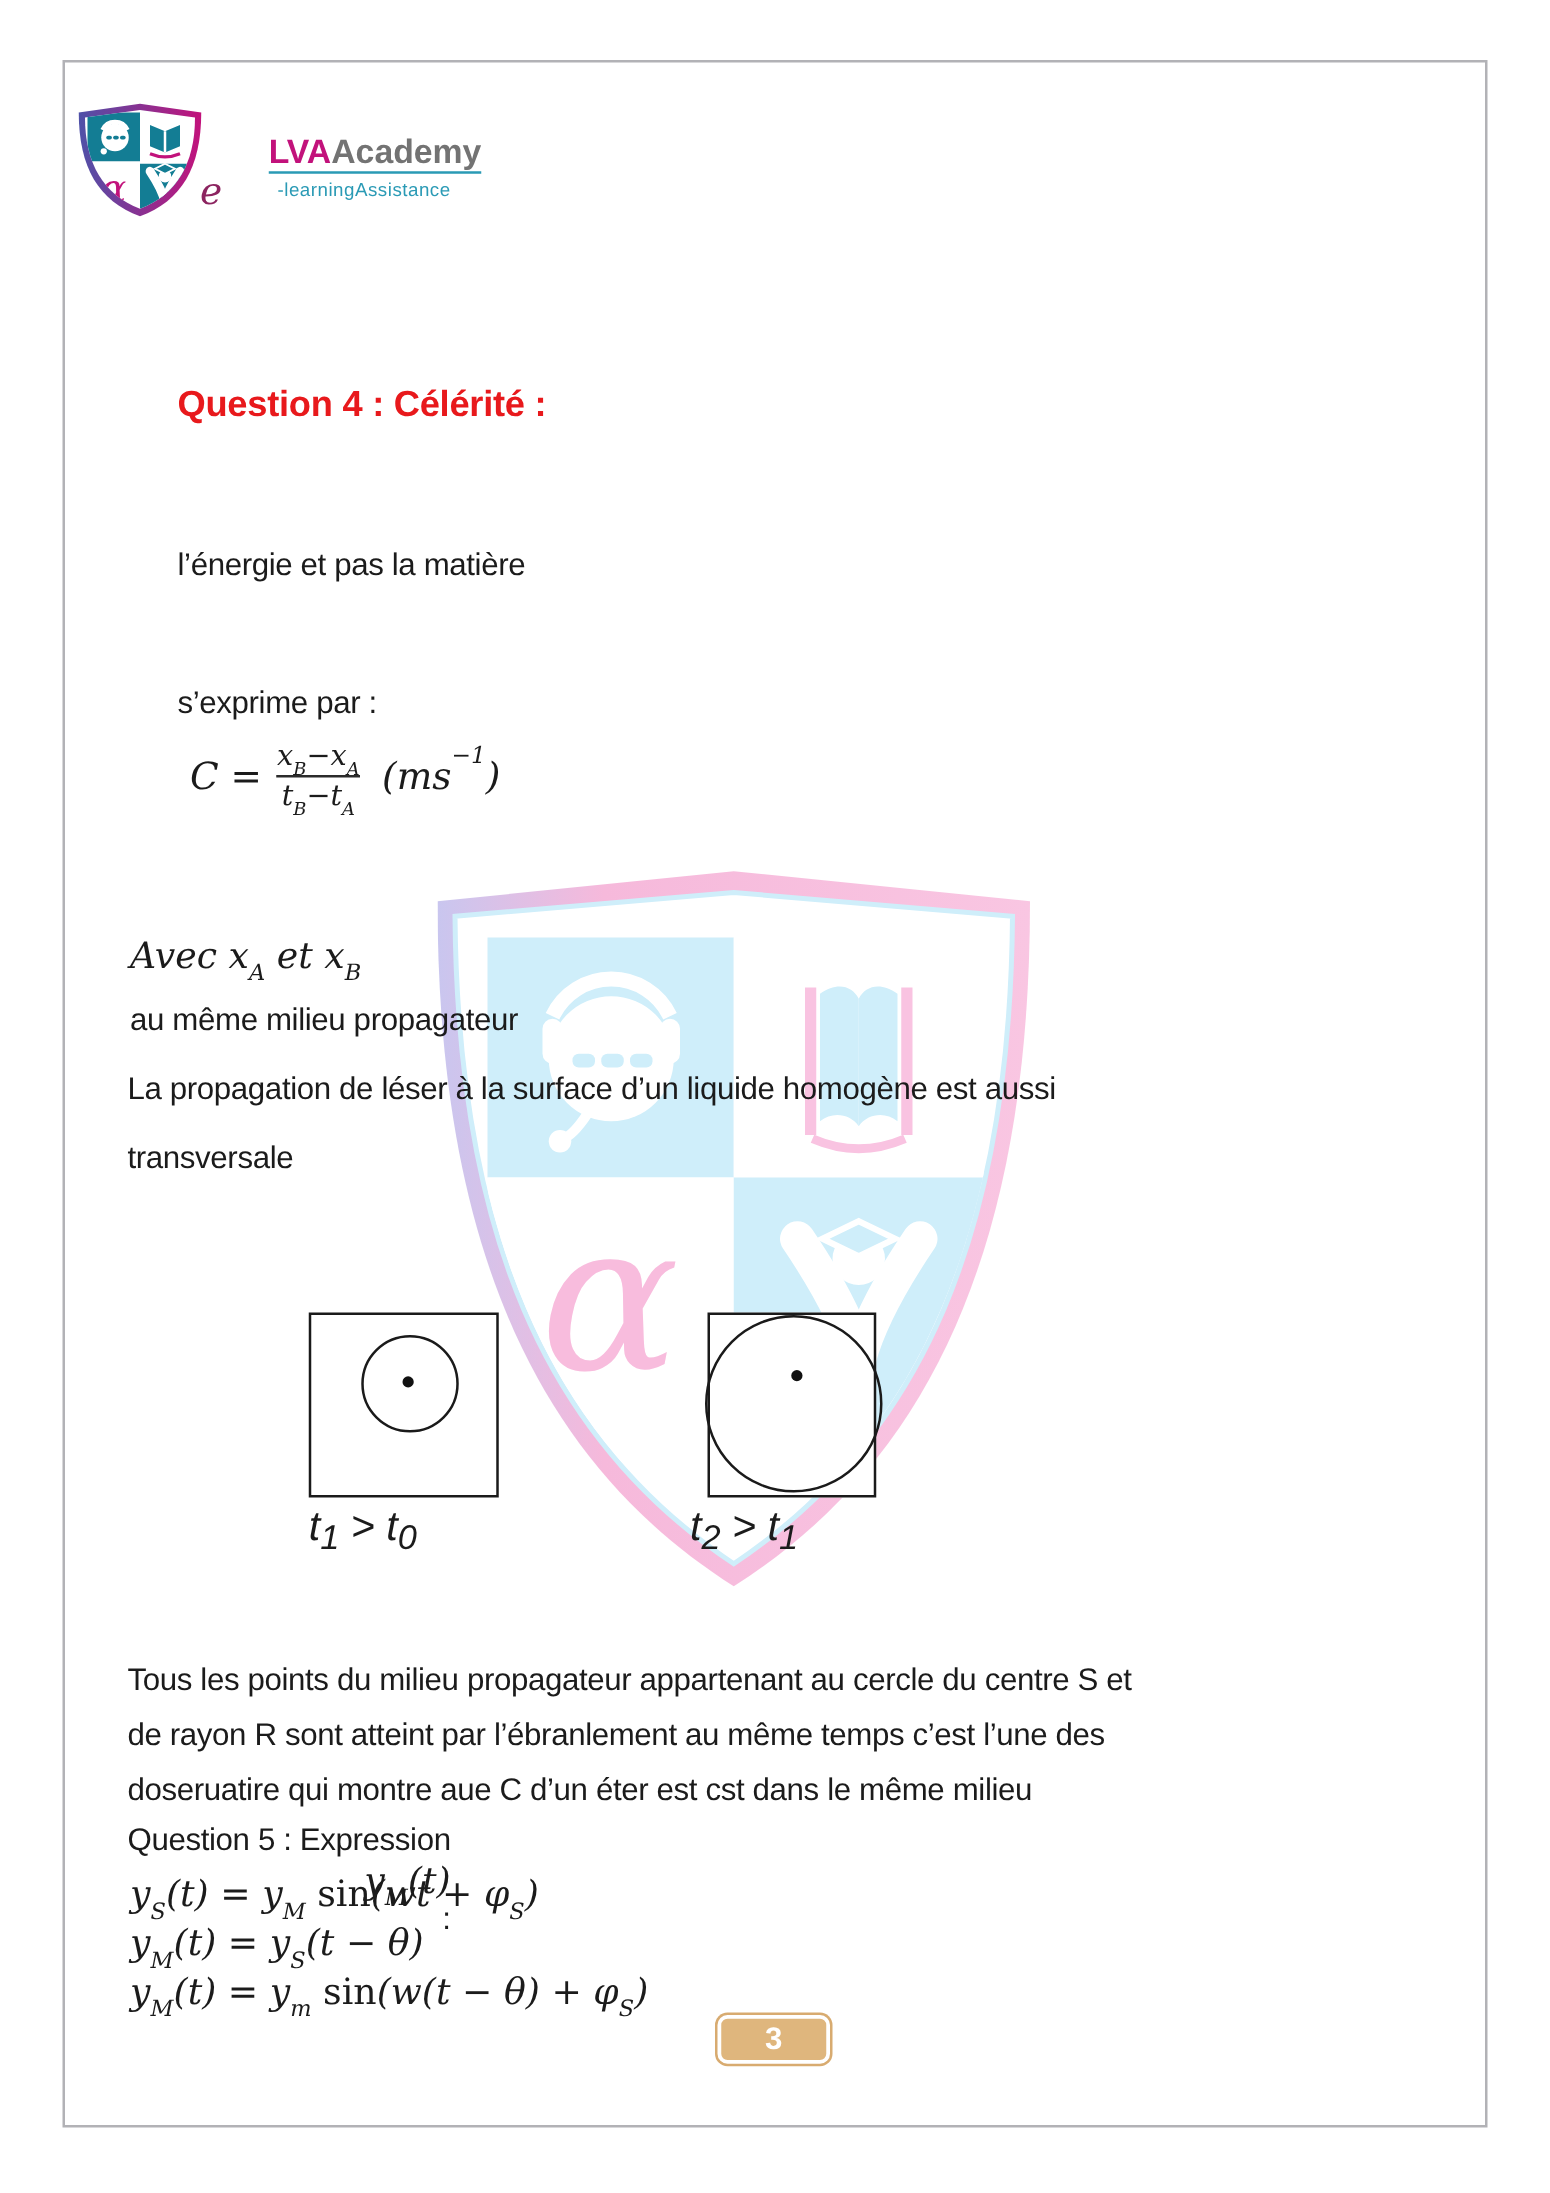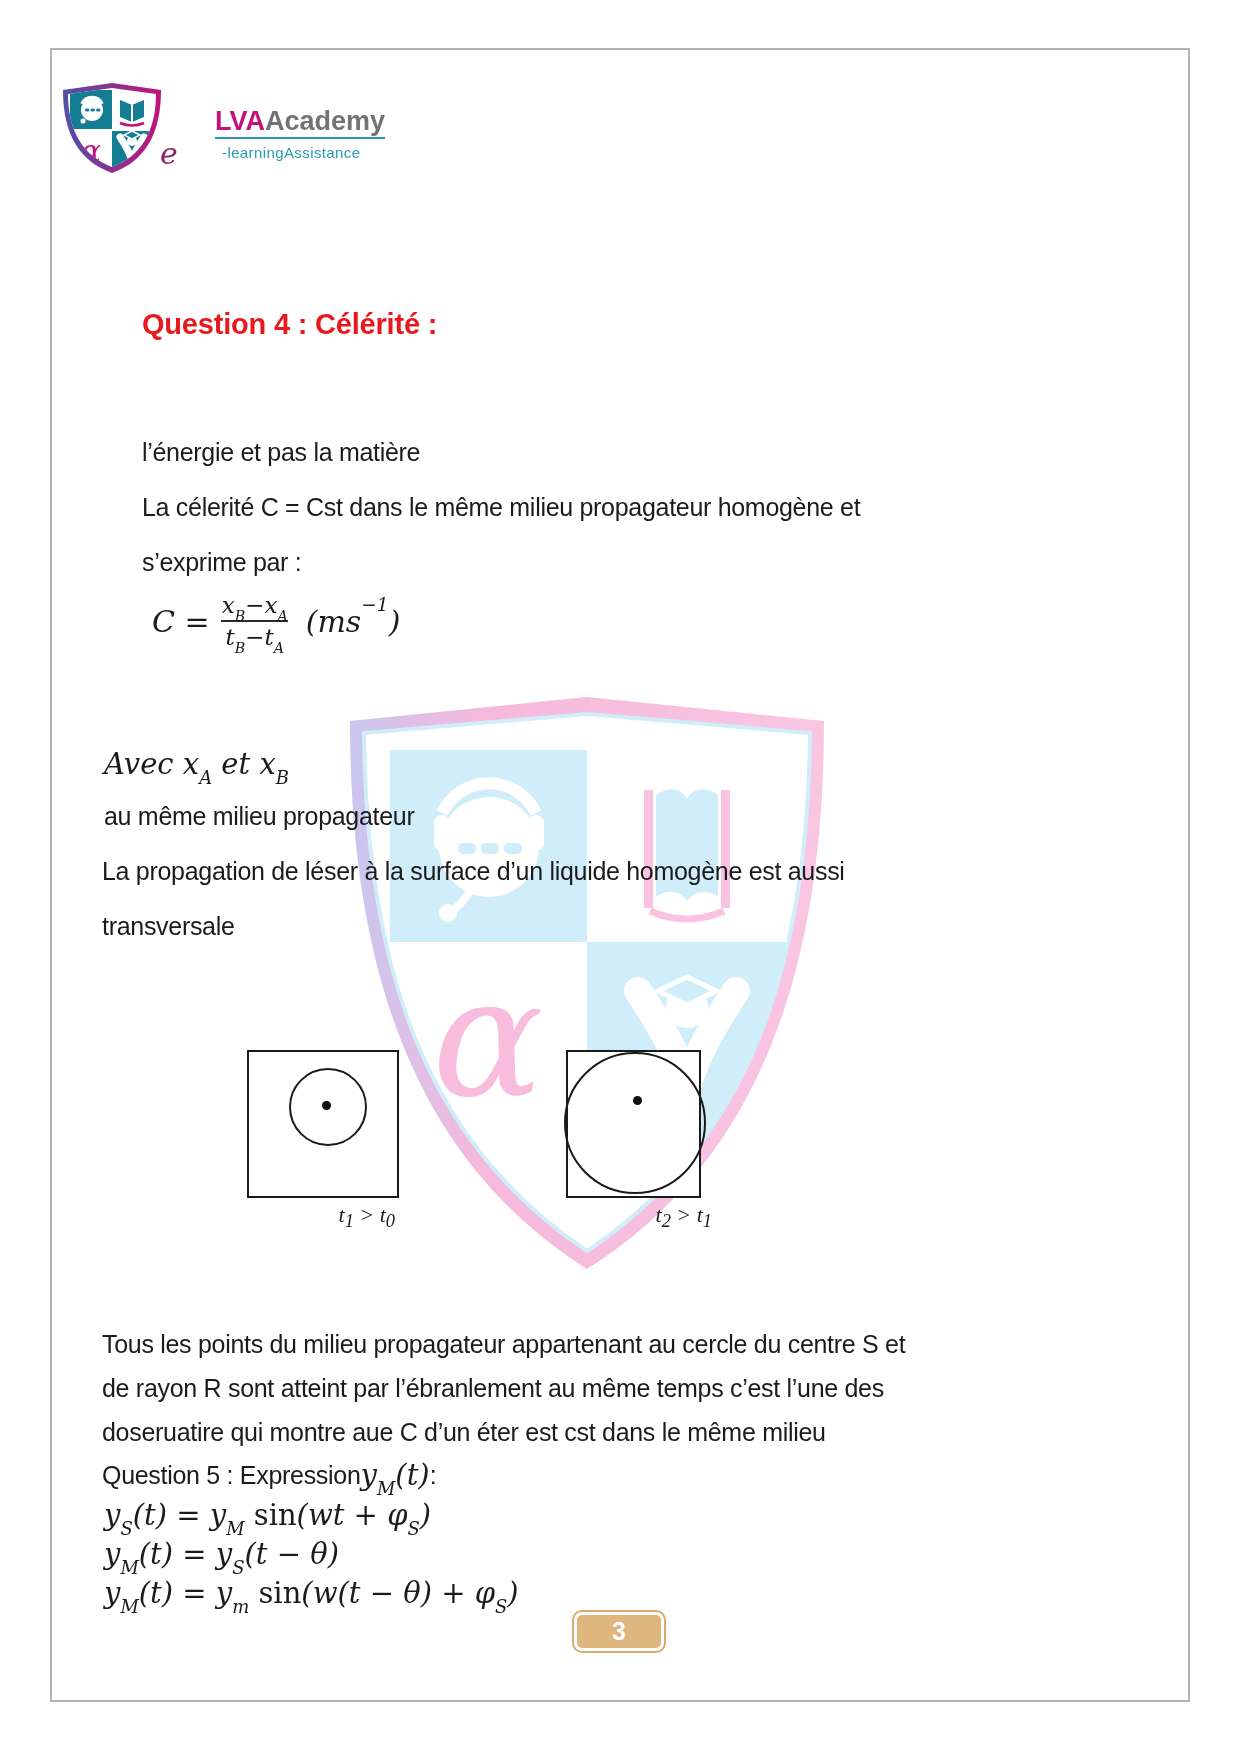--- a/index.html
+++ b/index.html
@@ -30,29 +30,29 @@
   .mi .rm{font-style:normal;}
   .mi sub{font-size:62%;line-height:0;position:relative;bottom:-.18em;}
   .mi sup{font-size:62%;line-height:0;position:relative;top:-.55em;}
   .formula-row{display:flex;align-items:center;font-size:30px;}
   .frac{display:inline-flex;flex-direction:column;align-items:center;font-size:23px;
         line-height:1.18;margin:0 8px;}
   .frac .den{border-top:2px solid #2b2b2b;padding:2px 4px 0 4px;}
   .frac .num{padding:0 4px 1px 4px;}
   .unit{margin-left:6px;}
   .eq{font-size:29px;}
-  .mixed-line{display:flex;align-items:center;}
+  .mixed-line{display:flex;align-items:flex-end;flex-direction:column;}
   .mixed-line .mi{font-size:29px;}
 
   
   .wave-box{border:2px solid #1a1a1a;background:#fff;z-index:2;}
   .wave-circle{position:absolute;border:2px solid #1a1a1a;border-radius:50%;}
   .dot{position:absolute;width:9px;height:9px;border-radius:50%;background:#111;}
-  .diag-label{font-family:Liberation Serif, serif;font-style:italic;font-size:22px;
-              text-align:right;z-index:2;}
+  .diag-label{font-family:Liberation Sans, sans-serif;font-style:italic;font-size:33px;
+              text-align:left;z-index:2;}
 
   
   .badge{width:84px;height:33px;background:#dfb67d;border:3px solid #ffffff;
          box-shadow:0 0 0 2px #d8ab70;border-radius:8px;text-align:center;
          line-height:33px;font-size:25px;font-weight:bold;color:#ffffff;}
 
   .watermark{z-index:0;}
 </style>
 </head>
 <body>
@@ -139,21 +139,20 @@
 
     <div class="abs brand nw" style="left:163px;top:56px;">
       <span class="u"><span class="lva">LVA</span><span class="aca">Academy</span></span>
     </div>
     <div class="abs tagline nw" style="left:170px;top:94px;">-learningAssistance</div>
 
 
     <div class="abs h-red nw z1" style="left:90px;top:258px;">Question 4 : Célérité :</div>
 
     <div class="abs line nw z1" style="left:90px;top:388px;">l’énergie et pas la matière</div>
-    <div class="abs line nw z1" style="left:90px;top:443px;">La célerité C = Cst dans le même milieu propagateur homogène et</div>
     <div class="abs line nw z1" style="left:90px;top:498px;">s’exprime par :</div>
 
     <div class="abs formula-row z1" style="left:100px;top:542px;">
       <span class="mi"><span>C =</span></span>
       <span class="frac">
         <span class="num mi"><span>x</span><sub>B</sub><span>−</span><span>x</span><sub>A</sub></span>
         <span class="den mi"><span>t</span><sub>B</sub><span>−</span><span>t</span><sub>A</sub></span>
       </span>
       <span class="mi unit"><span>(ms</span><sup>−1</sup><span>)</span></span>
     </div>

